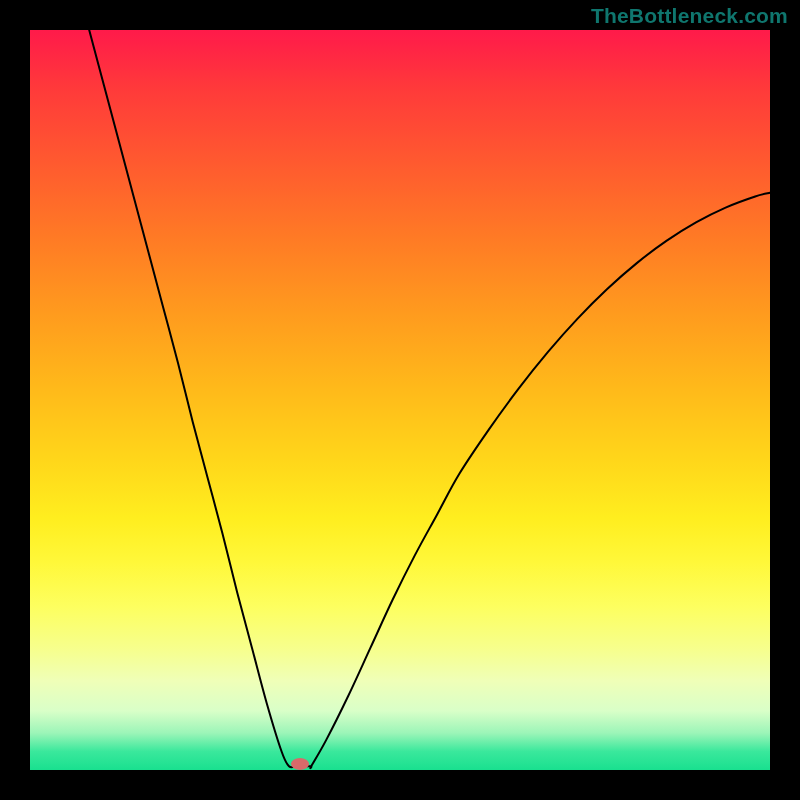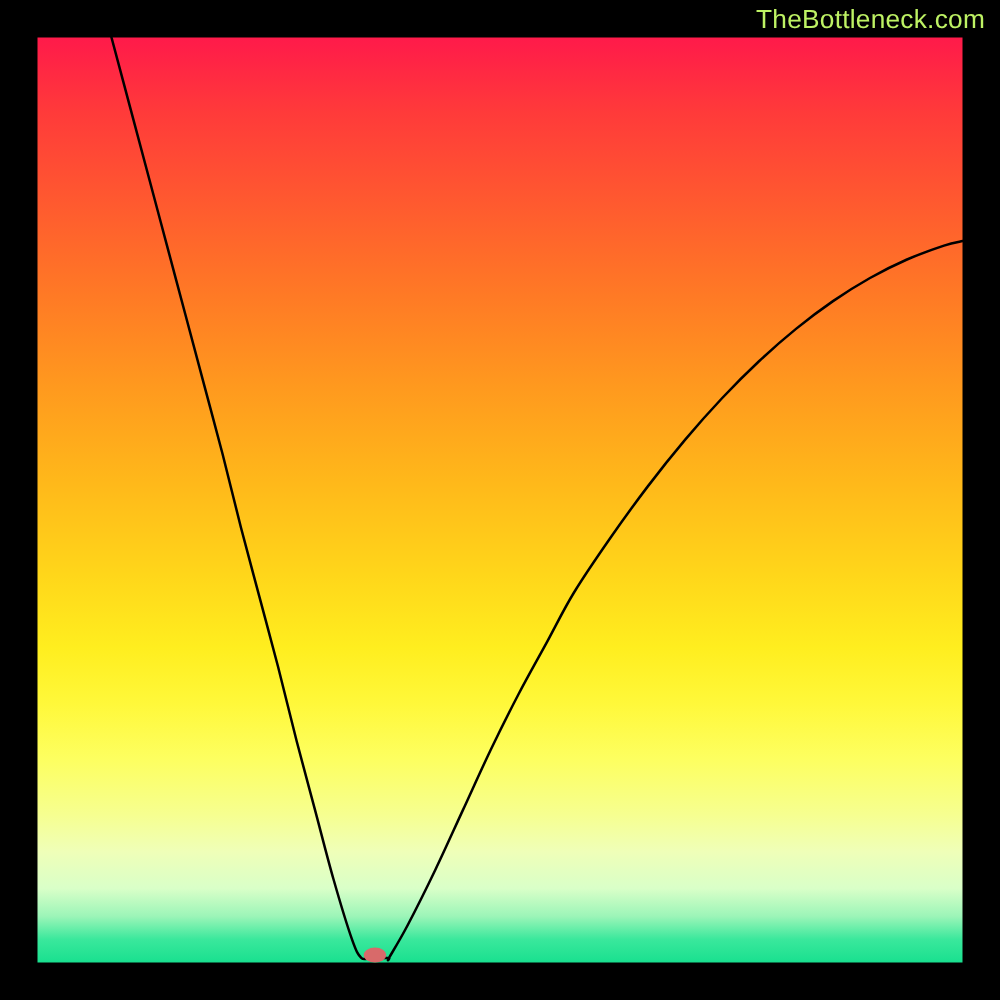--- a/index.html
+++ b/index.html
@@ -45,23 +45,23 @@
     left: 0;
     top: 0;
   }
   .marker {
     position: absolute;
     background: #d86a6a;
     border-radius: 50%/50%;
   }
   .watermark {
     position: absolute;
-    color: #bef264;
+    color: #0f766e;
     font-size: 21px;
-    font-weight: 400;
+    font-weight: 700;
     letter-spacing: 0.2px;
     white-space: nowrap;
   }
 </style>
 </head>
 <body>
 
 <div class="frame">
 
   <div class="plot-area" id="plot" style="left: 30px; top: 30px; width: 740px; height: 740px;"></div>

